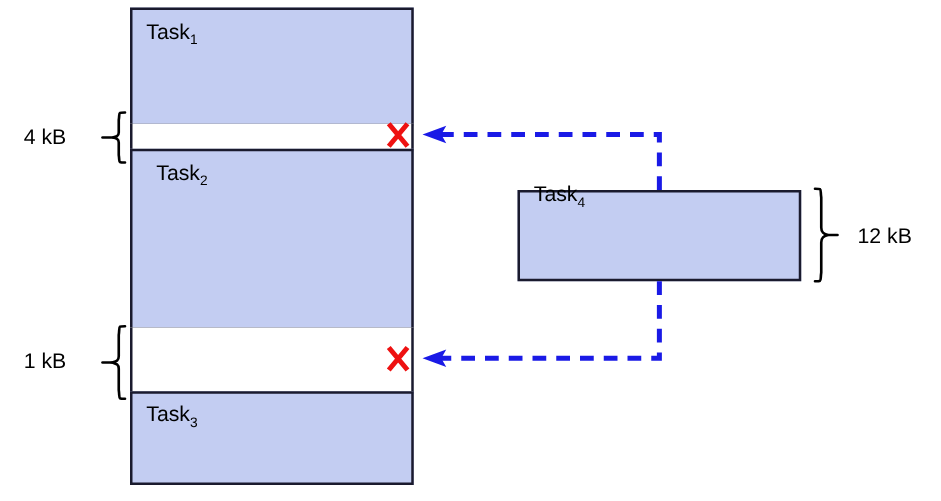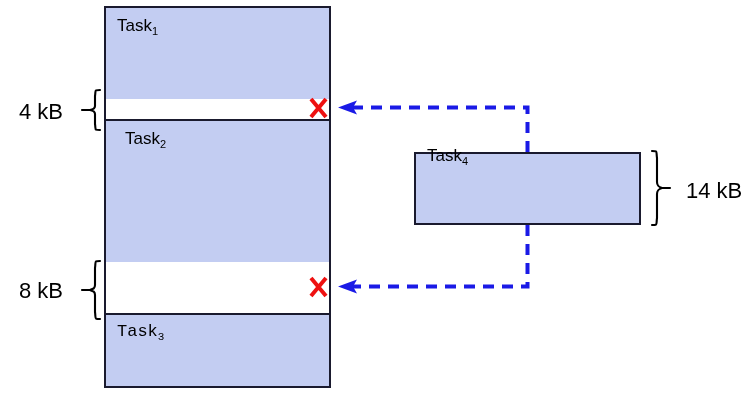--- a/index.html
+++ b/index.html
@@ -45,21 +45,21 @@
     white-space: nowrap;
   }
   .task-label sub {
     font-size: 11px;
     line-height: 1;
   }
 
   
   .size-label {
     position: absolute;
-    font-size: 22px;
+    font-size: 17px;
     color: #000000;
     line-height: 1;
     white-space: nowrap;
   }
 
   .brace-svg {
     position: absolute;
     overflow: visible;
   }
 
@@ -93,49 +93,49 @@
   <div class="mem-gap" style="left:104px; top:99px; width:227px; height:22px;"></div>
 
   <div class="mem-block" style="left:104px; top:119px; width:227px; height:145px;"></div>
   <div class="task-label" style="left:125px; top:130px;">
     <span>Task</span><sub>2</sub>
   </div>
 
   <div class="mem-gap" style="left:104px; top:262px; width:227px; height:53px;"></div>
 
   <div class="mem-block" style="left:104px; top:313px; width:227px; height:75px;"></div>
-  <div class="task-label" style="left:117px; top:323px;font-family:Liberation Mono, monospace;">
+  <div class="task-label" style="left:117px; top:323px;">
     <span>Task</span><sub>3</sub>
   </div>
 
   <div class="size-label" style="left:19px; top:101px;">4 kB</div>
   <svg class="brace-svg" style="left:76px; top:88px;" width="30" height="45" viewBox="0 0 30 45">
     <path d="M 24 2 C 18 2, 20 2, 19 8 L 19 18 C 19 21, 17 21.5, 14 22
              C 17 22.5, 19 23, 19 26 L 19 36 C 20 42, 18 42, 24 42" fill="none" stroke="#000000" stroke-width="2.1" stroke-linecap="round"></path>
     <path d="M 6 22 L 14 22" fill="none" stroke="#000000" stroke-width="2.1" stroke-linecap="round"></path>
   </svg>
 
-  <div class="size-label" style="left:19px; top:280px;">8 kB</div>
+  <div class="size-label" style="left:19px; top:280px;">1 kB</div>
   <svg class="brace-svg" style="left:76px; top:259px;" width="30" height="62" viewBox="0 0 30 62">
     <path d="M 24 2 C 18 2, 20 2, 19 9 L 19 26 C 19 29.5, 17 30, 14 31
              C 17 32, 19 32.5, 19 36 L 19 53 C 20 60, 18 60, 24 60" fill="none" stroke="#000000" stroke-width="2.1" stroke-linecap="round"></path>
     <path d="M 6 31 L 14 31" fill="none" stroke="#000000" stroke-width="2.1" stroke-linecap="round"></path>
   </svg>
 
   <div class="task4-box" style="left:414px; top:152px; width:227px; height:73px;"></div>
   <div class="task-label" style="left:427px; top:147px;">
     <span>Task</span><sub>4</sub>
   </div>
 
   <svg class="brace-svg" style="left:650px; top:149px;" width="30" height="80" viewBox="0 0 30 80">
     <path d="M 2 2 C 8 2, 6 2, 7 9 L 7 33 C 7 37, 9 38, 12 39
              C 9 40, 7 41, 7 45 L 7 69 C 6 76, 8 76, 2 76" fill="none" stroke="#000000" stroke-width="2.1" stroke-linecap="round"></path>
     <path d="M 12 39 L 20 39" fill="none" stroke="#000000" stroke-width="2.1" stroke-linecap="round"></path>
   </svg>
-  <div class="size-label" style="left:686px; top:180px;">14 kB</div>
+  <div class="size-label" style="left:686px; top:180px;">12 kB</div>
 
   <svg id="overlay" viewBox="0 0 753 401">
 
     <g>
       <path d="M 527.5 152 L 527.5 107.5 L 352 107.5" fill="none" stroke="#1a1ae6" stroke-width="4" stroke-dasharray="11,8" stroke-linecap="butt"></path>
       <path d="M 338 107.5 L 357 100.5 L 353 107.5 L 357 114.5 Z" fill="#1a1ae6" stroke="none"></path>
     </g>
 
     <g>
       <path d="M 527.5 225 L 527.5 286.5 L 352 286.5" fill="none" stroke="#1a1ae6" stroke-width="4" stroke-dasharray="11,8" stroke-linecap="butt"></path>

